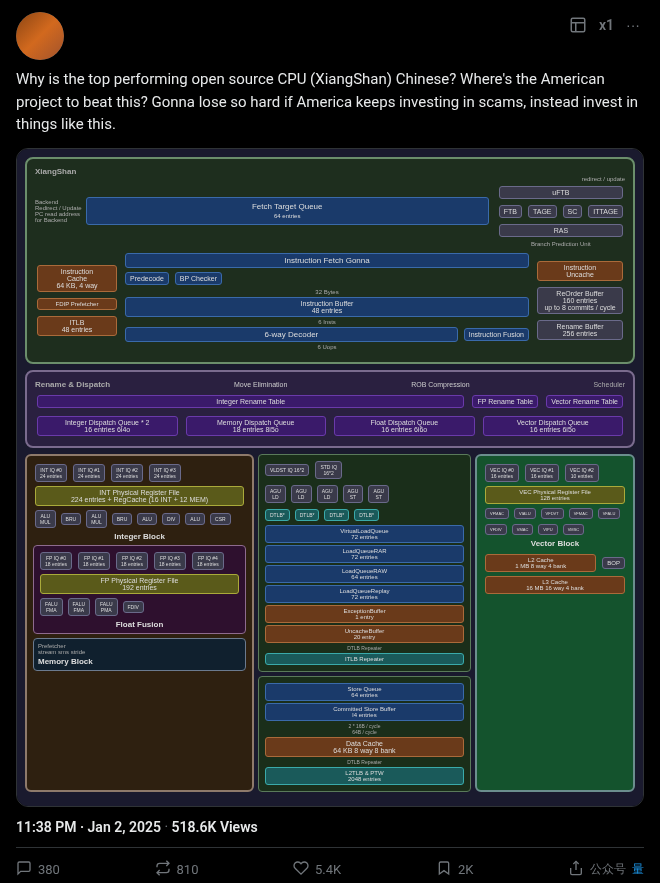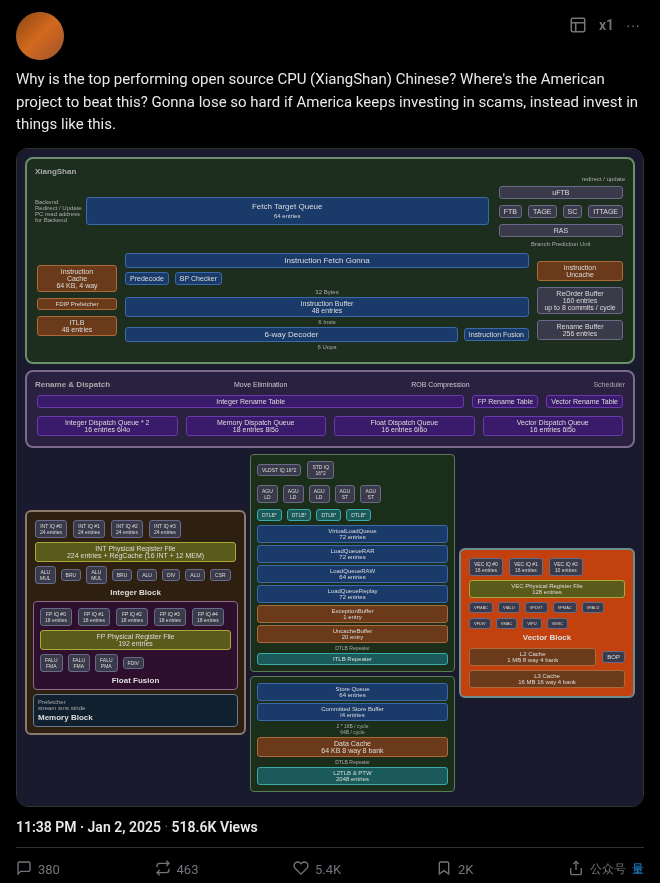--- a/index.html
+++ b/index.html
@@ -141,35 +141,34 @@
       border: 2px solid #7a6b8e;
       border-radius: 8px;
       padding: 8px;
       margin-bottom: 6px;
       background: #2a2040;
     }
     .section-blocks {
       display: flex;
       gap: 4px;
       margin-bottom: 6px;
-      align-items: center;
     }
     .section-int {
       border: 2px solid #8e7a6b;
       border-radius: 6px;
       padding: 6px;
       background: #2e2010;
       flex: 1;
     }
     .section-vec {
       border: 2px solid #6b8e8e;
       border-radius: 6px;
       padding: 6px;
-      background: #c2410c;
-      width: 176px;
+      background: #14532d;
+      width: 160px;
     }
     .box {
       background: #3a5a3a;
       border: 1px solid #5a8a5a;
       border-radius: 3px;
       padding: 2px 4px;
       font-size: 7px;
       color: #ddd;
       text-align: center;
       margin: 2px;
@@ -440,21 +439,21 @@
     </div>
     <div class="stat-item">
       <span class="stat-icon">
         <svg width="16" height="16" viewBox="0 0 24 24" fill="none" stroke="#71767b" stroke-width="2">
           <path d="M17 1l4 4-4 4"></path>
           <path d="M3 11V9a4 4 0 0 1 4-4h14"></path>
           <path d="M7 23l-4-4 4-4"></path>
           <path d="M21 13v2a4 4 0 0 1-4 4H3"></path>
         </svg>
       </span>
-      <span>463</span>
+      <span>810</span>
     </div>
     <div class="stat-item">
       <span class="stat-icon">
         <svg width="16" height="16" viewBox="0 0 24 24" fill="none" stroke="#71767b" stroke-width="2">
           <path d="M20.84 4.61a5.5 5.5 0 0 0-7.78 0L12 5.67l-1.06-1.06a5.5 5.5 0 0 0-7.78 7.78l1.06 1.06L12 21.23l7.78-7.78 1.06-1.06a5.5 5.5 0 0 0 0-7.78z"></path>
         </svg>
       </span>
       <span>5.4K</span>
     </div>
     <div class="stat-item">

